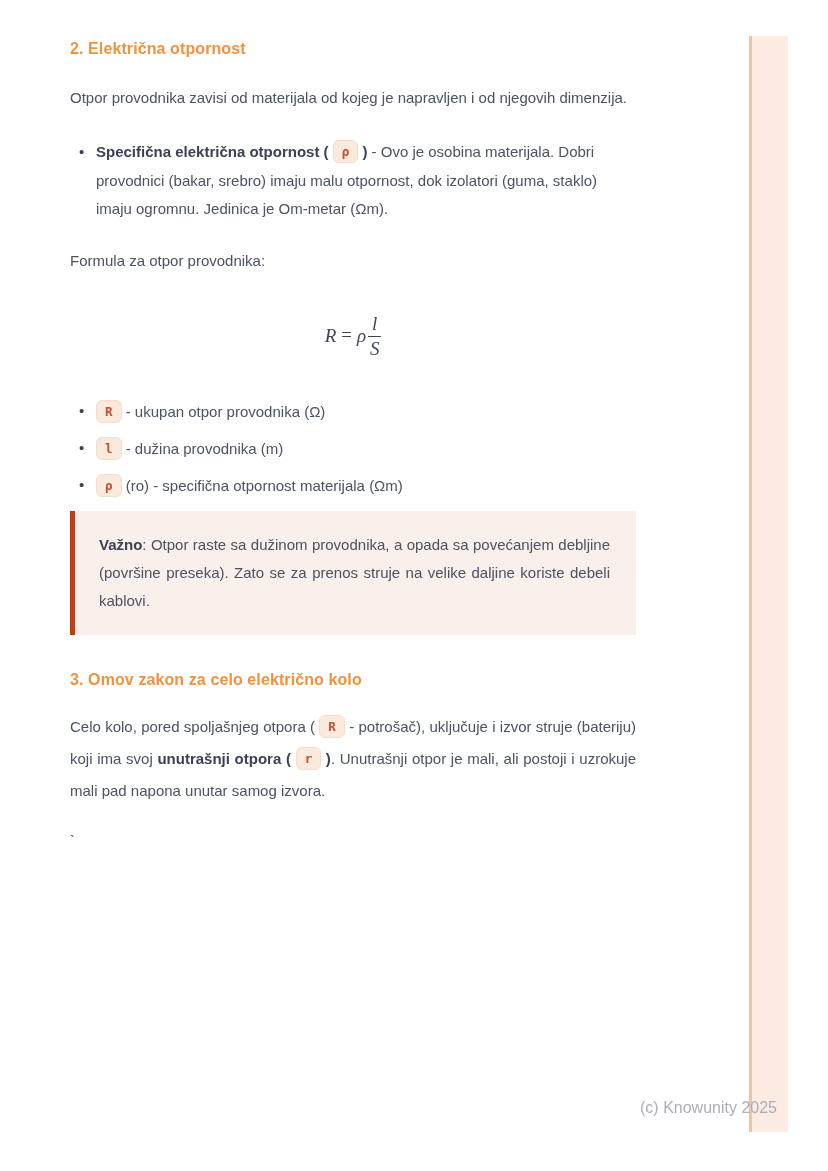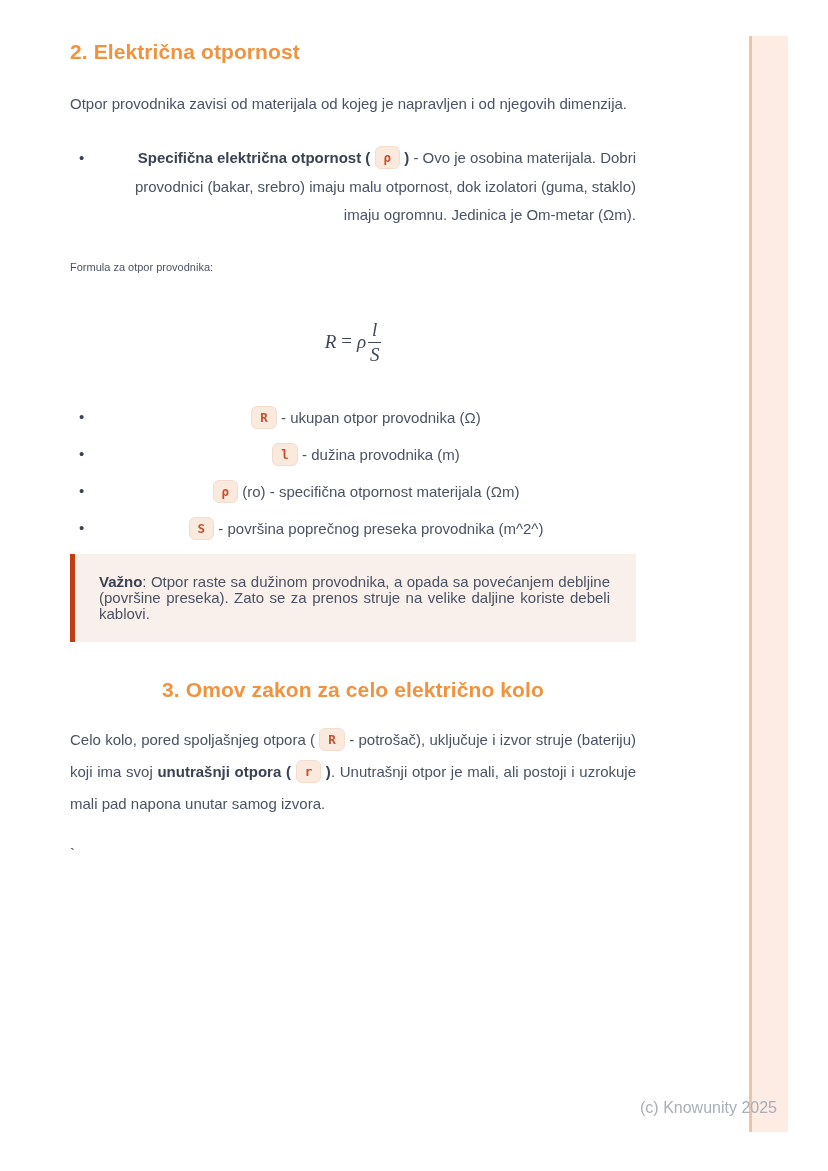--- a/index.html
+++ b/index.html
@@ -39,52 +39,51 @@
   }
   .content {
     position: absolute;
     left: 70px;
     top: 40px;
     width: 566px;
     z-index: 2;
   }
   .heading {
     margin: 0 0 24px 0;
-    font-size: 21px;
+    font-size: 16px;
     font-weight: bold;
     color: var(--accent-orange);
     letter-spacing: 0.1px;
   }
-  .heading.h3 { margin-top: 36px; margin-bottom: 22px; text-align: center; }
+  .heading.h3 { margin-top: 36px; margin-bottom: 22px; }
   .para {
     margin: 12px 0 24px 0;
     font-size: 15px;
     line-height: 32px;
   }
   .justify { text-align: justify; }
   .bold { font-weight: bold; color: var(--bold-text); }
   .bullet {
     position: relative;
     padding-left: 26px;
     margin: 2px 0 26px 0;
     font-size: 15px;
     line-height: 28.5px;
-    text-align: right;
   }
   .bullet::before {
     content: "\2022";
     position: absolute;
     left: 9px;
     top: 0;
     color: var(--bold-text);
     font-size: 15px;
   }
   .label {
     margin: 0 0 12px 0;
-    font-size: 11px;
+    font-size: 15px;
     line-height: 22px;
   }
   .badge {
     display: inline-block;
     background: var(--badge-bg);
     border: 1px solid var(--badge-border);
     color: var(--badge-text);
     font-family: "DejaVu Sans Mono", monospace;
     font-size: 12.5px;
     font-weight: bold;
@@ -108,42 +107,42 @@
     text-align: center;
     margin-left: 2px;
     line-height: 1.1;
   }
   .frac .num {
     display: block;
     border-bottom: 1px solid var(--formula-text);
     padding: 0 4px 2px 4px;
   }
   .frac .den { display: block; padding-top: 2px; }
-  .vars { margin: 26px 0 12px 0; text-align: center; }
+  .vars { margin: 26px 0 12px 0; }
   .var-item {
     position: relative;
     padding-left: 26px;
     margin-bottom: 14px;
     font-size: 15px;
     line-height: 21px;
   }
   .var-item::before {
     content: "\2022";
     position: absolute;
     left: 9px;
     top: 0;
     color: var(--bold-text);
     font-size: 15px;
   }
   .callout {
     background: var(--callout-bg);
     border-left: 5px solid var(--callout-border);
     padding: 20px 26px 20px 24px;
     font-size: 15px;
-    line-height: 16px;
+    line-height: 28px;
     text-align: justify;
   }
   .stray {
     margin: 4px 0 0 0;
     font-size: 15px;
     line-height: 20px;
     color: var(--bold-text);
   }
   .footer {
     position: absolute;
@@ -171,21 +170,20 @@
 
     <p class="label">Formula za otpor provodnika:</p>
 
     <div class="formula"><span>R</span><span class="eq">=</span><span>ρ</span><span class="frac"><span class="num">l</span><span class="den">S</span></span></div>
 
 
     <div class="vars">
       <div class="var-item"><span class="badge">R</span><span> - ukupan otpor provodnika (Ω)</span></div>
       <div class="var-item"><span class="badge">l</span><span> - dužina provodnika (m)</span></div>
       <div class="var-item"><span class="badge">ρ</span><span> (ro) - specifična otpornost materijala (Ωm)</span></div>
-      <div class="var-item"><span class="badge">S</span><span> - površina poprečnog preseka provodnika (m^2^)</span></div>
     </div>
 
     <div class="callout"><span class="bold">Važno</span><span>: Otpor raste sa dužinom provodnika, a opada sa povećanjem debljine (površine preseka). Zato se za prenos struje na velike daljine koriste debeli kablovi.</span></div>
 
     <h2 class="heading h3">3. Omov zakon za celo električno kolo</h2>
 
     <p class="para justify"><span>Celo kolo, pored spoljašnjeg otpora ( </span><span class="badge">R</span><span> - potrošač), uključuje i izvor struje (bateriju) koji ima svoj </span><span class="bold">unutrašnji otpora ( </span><span class="badge">r</span><span class="bold"> )</span><span>. Unutrašnji otpor je mali, ali postoji i uzrokuje mali pad napona unutar samog izvora.</span></p>
 
     <p class="stray">`</p>
 

